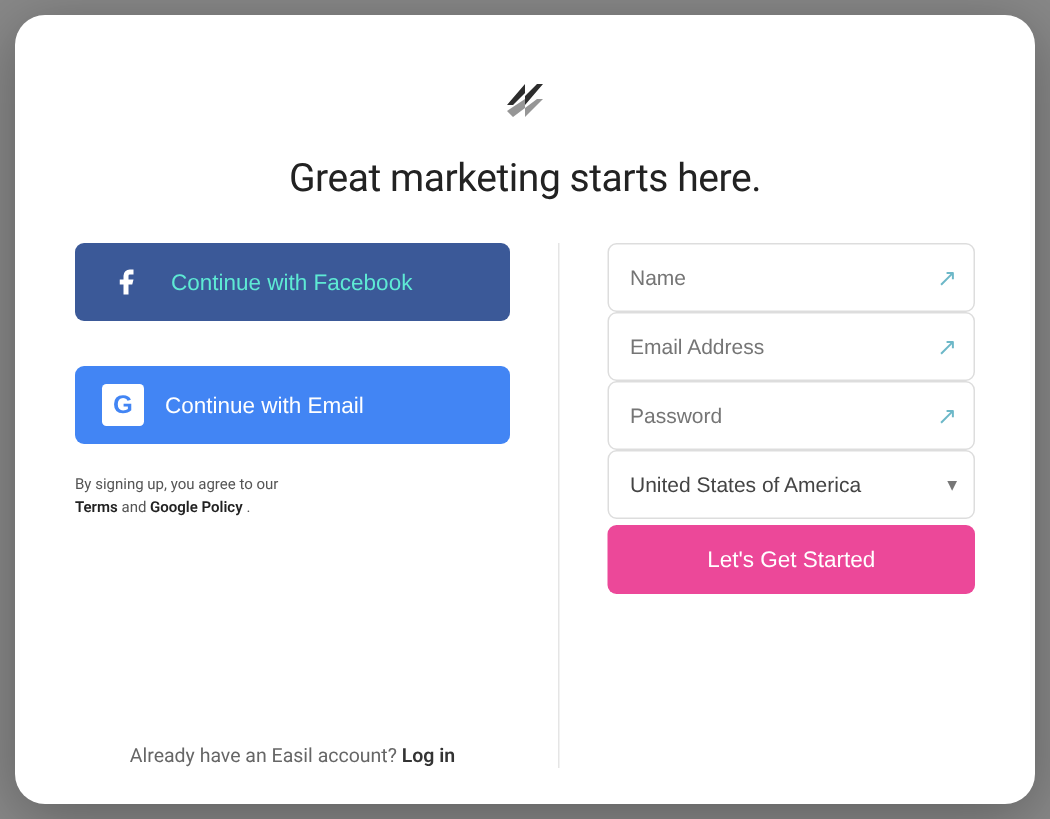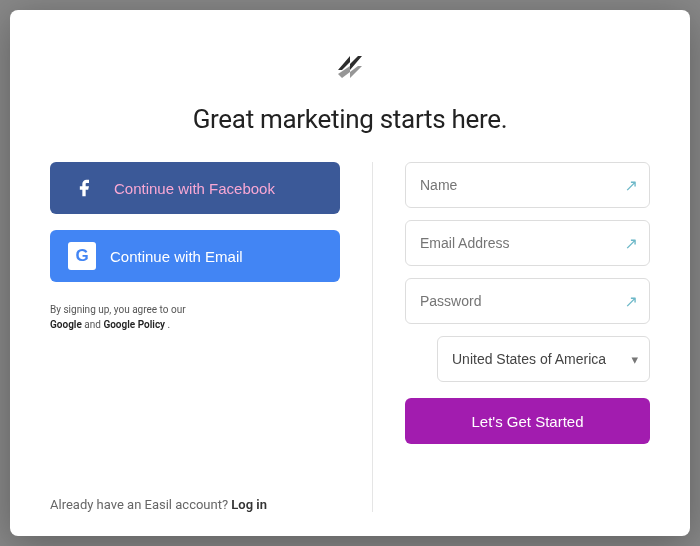--- a/index.html
+++ b/index.html
@@ -13,21 +13,21 @@
       display: flex;
       align-items: center;
       justify-content: center;
     }
 
     .modal-overlay {
       position: relative;
       width: 680px;
       height: 526px;
       background: #fff;
-      border-radius: 8px;
+      border-radius: 20px;
       box-shadow: 0 8px 40px rgba(0,0,0,0.3);
       display: flex;
       flex-direction: column;
       align-items: center;
       padding: 32px 0 24px;
       overflow: hidden;
     }
 
     .logo {
       margin-bottom: 14px;
@@ -64,37 +64,36 @@
       width: 1px;
       background: #e5e5e5;
       align-self: stretch;
       margin-top: 0;
     }
 
     .right-panel {
       flex: 1;
       display: flex;
       flex-direction: column;
-      gap: 12px;
     }
 
     .btn-facebook {
       display: flex;
       align-items: center;
       background: #3b5998;
-      color: #f9a8d4;
+      color: #5eead4;
       border: none;
       border-radius: 6px;
       padding: 0 18px;
       height: 52px;
       font-size: 15px;
       font-weight: 500;
       cursor: pointer;
       width: 100%;
-      margin-bottom: 16px;
+      margin-bottom: 30px;
       gap: 14px;
     }
 
     .btn-google {
       display: flex;
       align-items: center;
       background: #4285f4;
       color: #fff;
       border: none;
       border-radius: 6px;
@@ -147,20 +146,21 @@
     .terms-text a {
       color: #222;
       font-weight: 600;
       text-decoration: none;
     }
 
     .already-text {
       font-size: 13px;
       color: #666;
       margin-top: 20px;
+      text-align: center;
     }
 
     .already-text .login-link {
       color: #333;
       font-weight: 600;
       text-decoration: none;
       cursor: pointer;
     }
 
     .input-wrapper {
@@ -183,21 +183,20 @@
       position: absolute;
       right: 12px;
       top: 50%;
       transform: translateY(-50%);
       color: #6db8c8;
       font-size: 16px;
     }
 
     .select-wrapper {
       position: relative;
-      margin-left: 32px;
     }
 
     .form-select {
       width: 100%;
       height: 46px;
       border: 1px solid #ddd;
       border-radius: 6px;
       padding: 0 14px;
       font-size: 14px;
       color: #444;
@@ -214,21 +213,21 @@
       top: 50%;
       transform: translateY(-50%);
       color: #777;
       font-size: 13px;
       pointer-events: none;
     }
 
     .btn-get-started {
       width: 100%;
       height: 46px;
-      background: #a21caf;
+      background: #ec4899;
       color: #fff;
       border: none;
       border-radius: 6px;
       font-size: 15px;
       font-weight: 500;
       cursor: not-allowed;
       margin-top: 4px;
     }
   </style>
 </head>
@@ -262,21 +261,21 @@
       <button class="btn-google">
         <div class="g-icon-box">
           <span class="g-letter">G</span>
         </div>
         <span>Continue with Email</span>
       </button>
 
       <p class="terms-text">
         <span>By signing up, you agree to our</span>
         <br>
-        <a href="#">Google</a>
+        <a href="#">Terms</a>
         <span> and </span>
         <a href="#">Google Policy</a>
         <span>.</span>
       </p>
 
       <p class="already-text">
         <span>Already have an Easil account?</span>
         <a href="#" class="login-link">Log in</a>
       </p>
 

